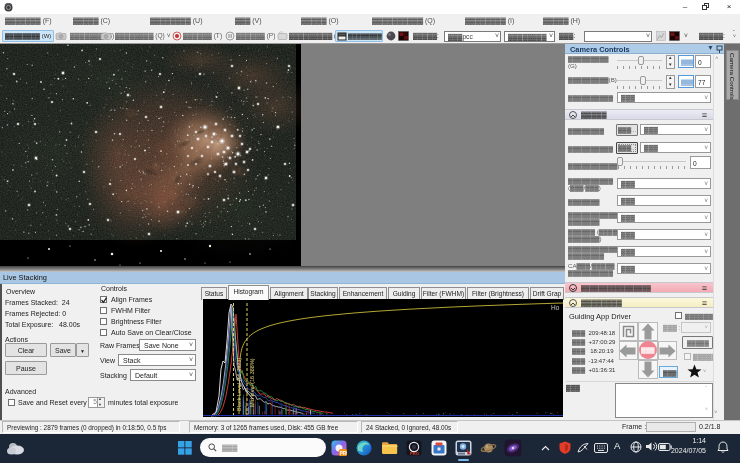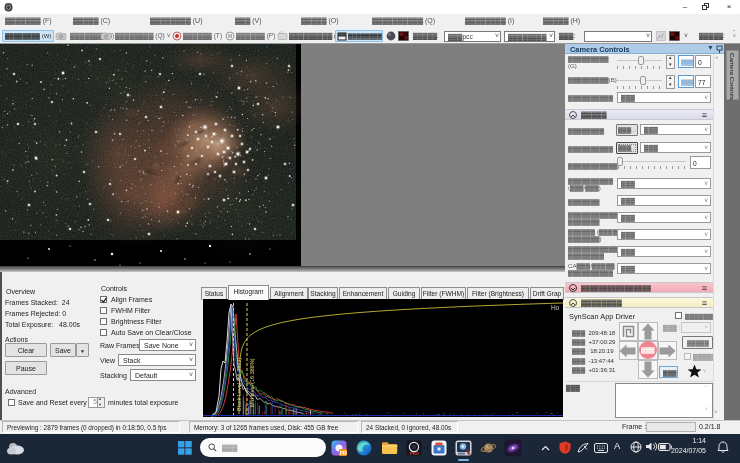--- a/index.html
+++ b/index.html
@@ -1234,20 +1234,21 @@
 <circle cx="185" cy="215" r="0.7" fill="#f2ecda"></circle>
 <circle cx="270" cy="205" r="0.6" fill="#f2ecda"></circle>
 <circle cx="70" cy="202" r="0.6" fill="#f2ecda"></circle>
 <circle cx="230" cy="218" r="0.5" fill="#f2ecda"></circle>
 <circle cx="120" cy="221" r="0.5" fill="#f2ecda"></circle>
 <circle cx="205" cy="219" r="0.5" fill="#f2ecda"></circle>
       </svg></div>
 
 <div class="abs" id="lspanel"></div>
 <div class="abs" style="left:0;top:266px;width:565px;height:6px;background:linear-gradient(#404040,#8a8a8a 60%,#c8c8c8)"></div>
+<div class="abs" id="lscap">Live Stacking</div>
 <div class="abs lst" style="left:6px;top:288px">Overview</div>
 <div class="abs lst" style="left:5px;top:299px">Frames Stacked:&nbsp;&nbsp;24</div>
 <div class="abs lst" style="left:5px;top:310px">Frames Rejected: 0</div>
 <div class="abs lst" style="left:5px;top:321px">Total Exposure:&nbsp;&nbsp;&nbsp;48.00s</div>
 <div class="abs lst" style="left:5px;top:336px">Actions</div>
 <div class="abs btn" style="left:5px;top:343px;width:42px;height:14px;padding-top:3px">Clear</div>
 <div class="abs btn" style="left:50px;top:343px;width:26px;height:14px;padding-top:3px">Save</div>
 <div class="abs btn" style="left:76px;top:343px;width:13px;height:14px;padding-top:4px;font-size:5px">▼</div>
 <div class="abs btn" style="left:5px;top:361px;width:42px;height:14px;padding-top:3px">Pause</div>
 <div class="abs lst" style="left:5px;top:388px">Advanced</div>
@@ -1494,21 +1495,21 @@
 
 <div class="abs sechead" style="top:297px;background:linear-gradient(#fbf7da,#f5eec2)">
       <div class="circ">
         <svg width="6" height="6" viewBox="0 0 6 6" style="position:absolute;left:0px;top:1px">
           <path d="M1 4 L3 2 L5 4" fill="none" stroke="#444" stroke-width="1"></path>
         </svg>
       </div>
       <div class="tx">▓▓▓▓▓▓▓▓</div>
       <div class="hb">≡</div>
     </div>
-<div class="abs" style="left:569px;top:312px;font-size:7.4px;color:#222">SynScan App Driver</div>
+<div class="abs" style="left:569px;top:312px;font-size:7.4px;color:#222">Guiding App Driver</div>
 <div class="abs cb" style="left:675px;top:312px"></div>
 <div class="abs" style="left:685px;top:313px;font-size:6.4px;color:#666;width:28px;overflow:hidden">▓▓▓▓▓▓▓</div>
 
 <div class="abs" style="left:572px;top:329px;font-size:6px;color:#333;line-height:9.2px"><span class="j" style="color:#555">▓▓▓</span>&nbsp; 209:48:18<br><span class="j" style="color:#555">▓▓▓</span>&nbsp; +37:00:29<br><span class="j" style="color:#555">▓▓▓</span>&nbsp;&nbsp;&nbsp;18:20:19<br><span class="j" style="color:#555">▓▓▓</span>&nbsp; -13:47:44<br><span class="j" style="color:#555">▓▓▓</span>&nbsp; +01:36:31</div>
 
 <div class="abs" style="left:619px;top:322px;width:19px;height:19px;border:1px solid #bbb;background:#f6f6f6"></div>
 <svg class="abs" style="left:622px;top:325px" width="13" height="13" viewBox="0 0 13 13">
       <path d="M1.5 12 L1.5 1.5 L11.5 1.5 L11.5 11.5 L4.5 11.5 L4.5 4.5 L8.5 4.5 L8.5 8.5" fill="none" stroke="#8a8a8a" stroke-width="1.5"></path>
     </svg>
 <div class="abs" style="left:638px;top:322px;width:20px;height:19px;border:1px solid #bbb;background:#f6f6f6"></div>

